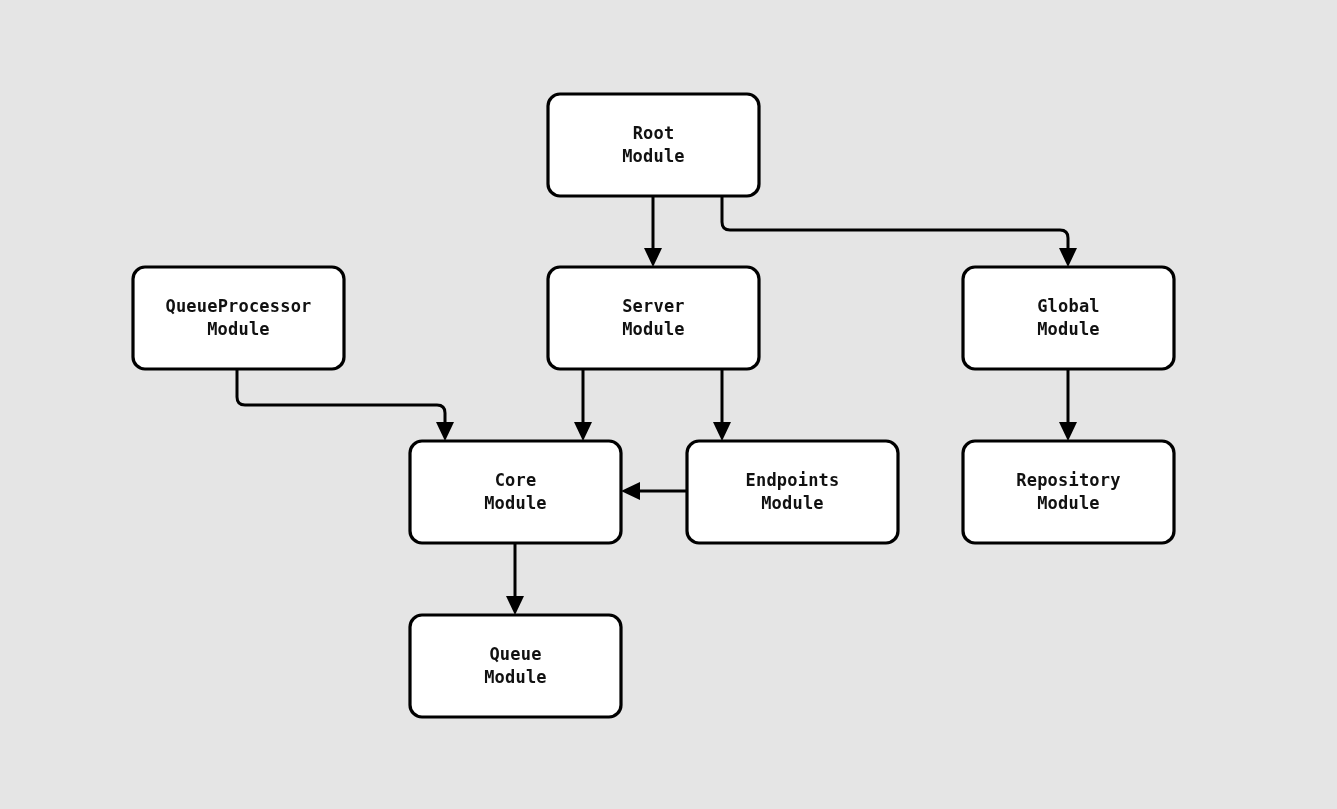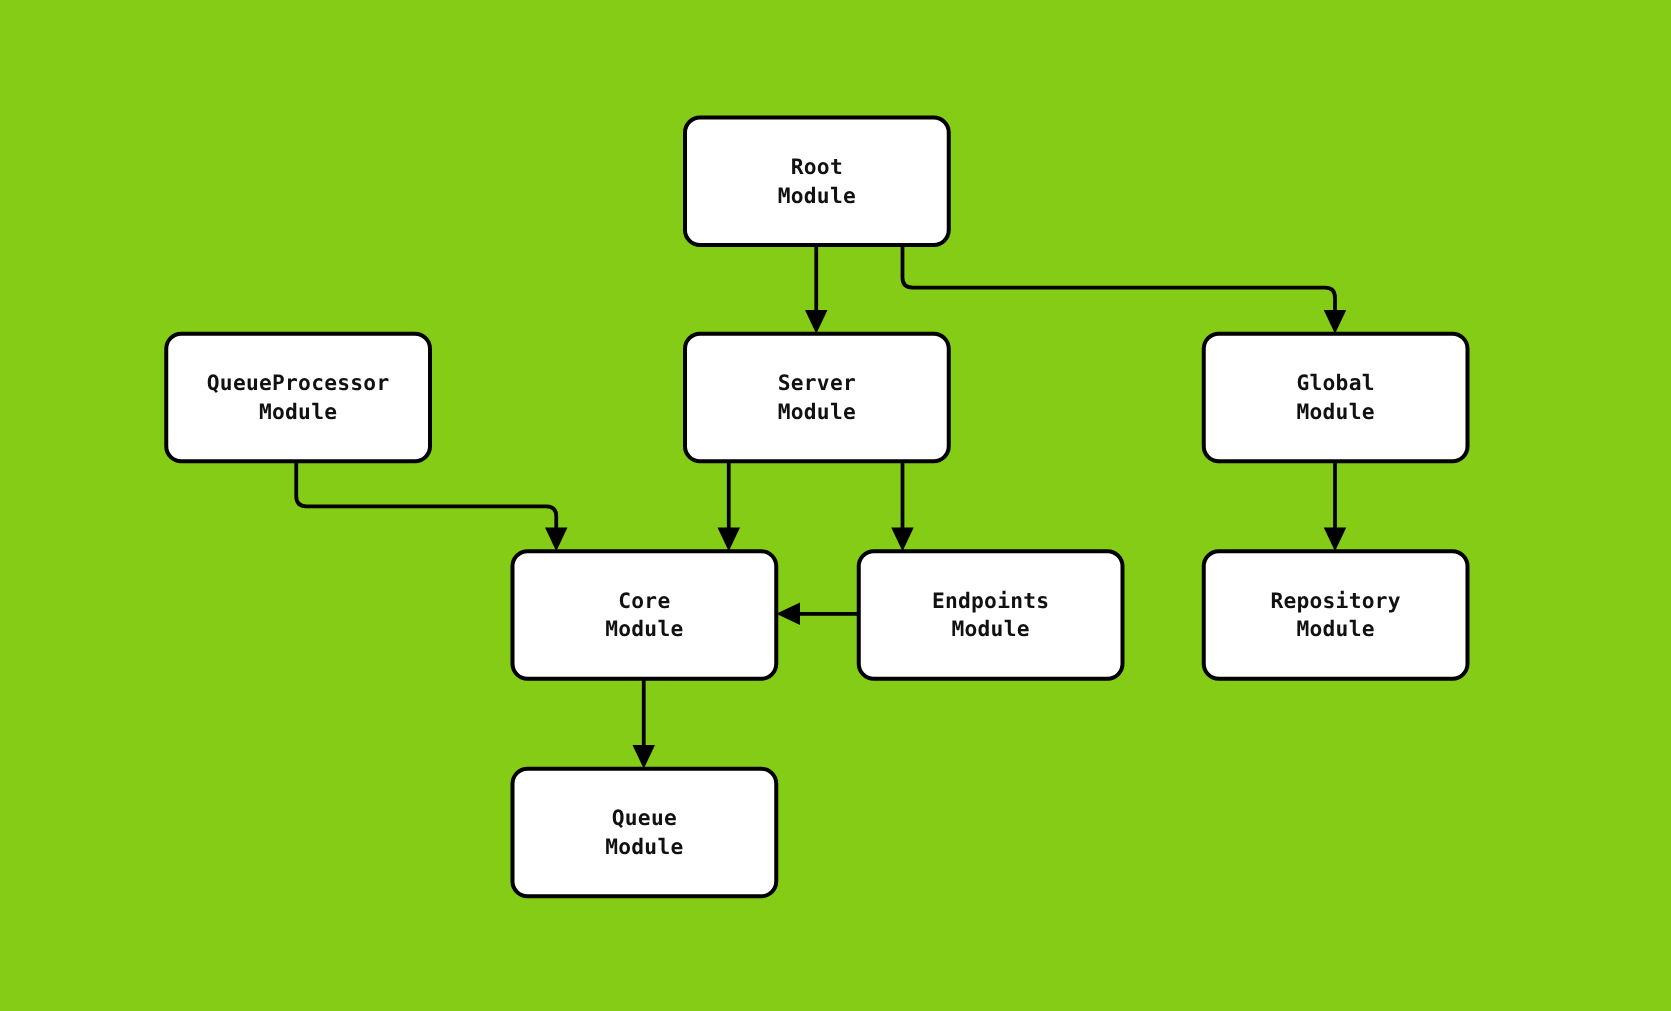--- a/index.html
+++ b/index.html
@@ -10,21 +10,21 @@
   body {
     width: 1337px;
     height: 809px;
     font-family: "DejaVu Sans Mono", "Liberation Mono", monospace;
     overflow: hidden;
   }
   #canvas {
     position: relative;
     width: 1337px;
     height: 809px;
-    background: #84cc16;
+    background: #e5e5e5;
   }
   svg.diagram {
     position: absolute;
     top: 0;
     left: 0;
     width: 1337px;
     height: 809px;
   }
   .node-rect {
     fill: #ffffff;

